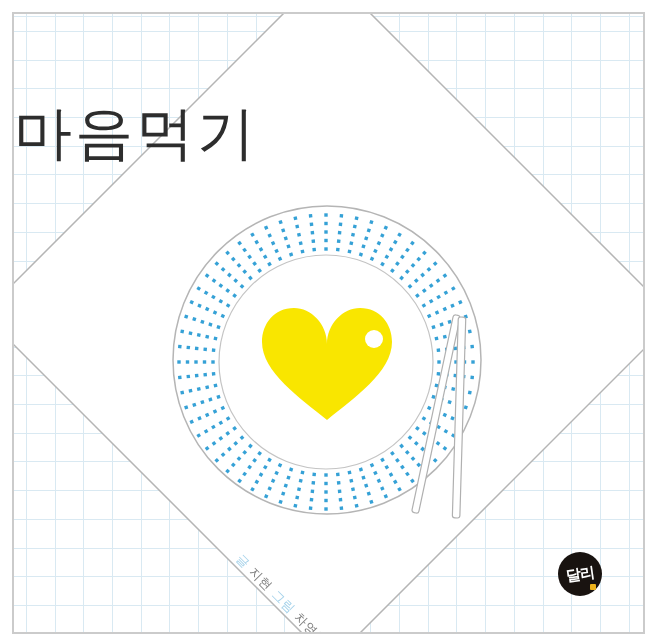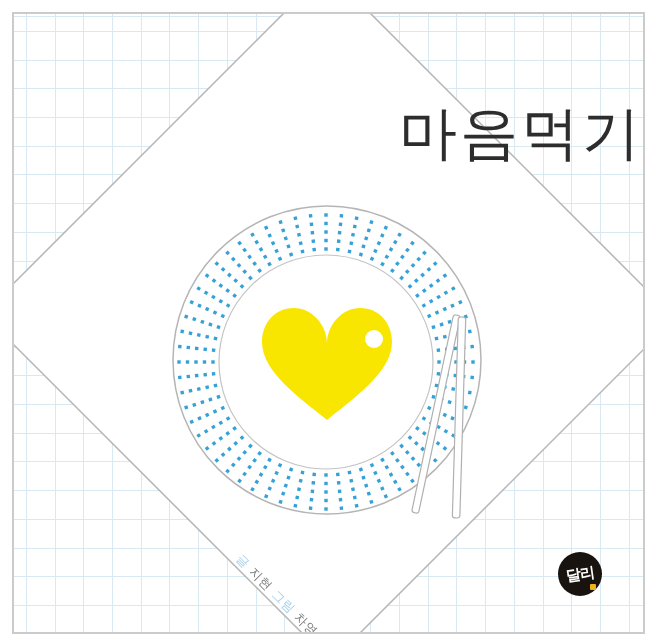--- a/index.html
+++ b/index.html
@@ -26,21 +26,21 @@
       repeating-linear-gradient(to right, var(--grid-blue) 0 1px, transparent 1px 28.7px),
       repeating-linear-gradient(to bottom, var(--grid-blue) 0 1px, transparent 1px 28.7px);
     background-position:12px 0, 0 17px;
     overflow:hidden;
   }
   .art{
     position:absolute;left:-14px;top:-14px;width:657px;height:638px;
   }
   .title{
     position:absolute;left:0;right:0;top:88px;
-    text-align:right;
+    text-align:left;
     font-size:58px;font-weight:300;letter-spacing:3px;
     color:var(--title-color);
     line-height:1.1;
     white-space:nowrap;
   }
   .credits{
     position:absolute;left:230px;top:537px;
     transform:rotate(45deg);transform-origin:0 0;
     font-size:12.5px;letter-spacing:1px;white-space:nowrap;
   }

